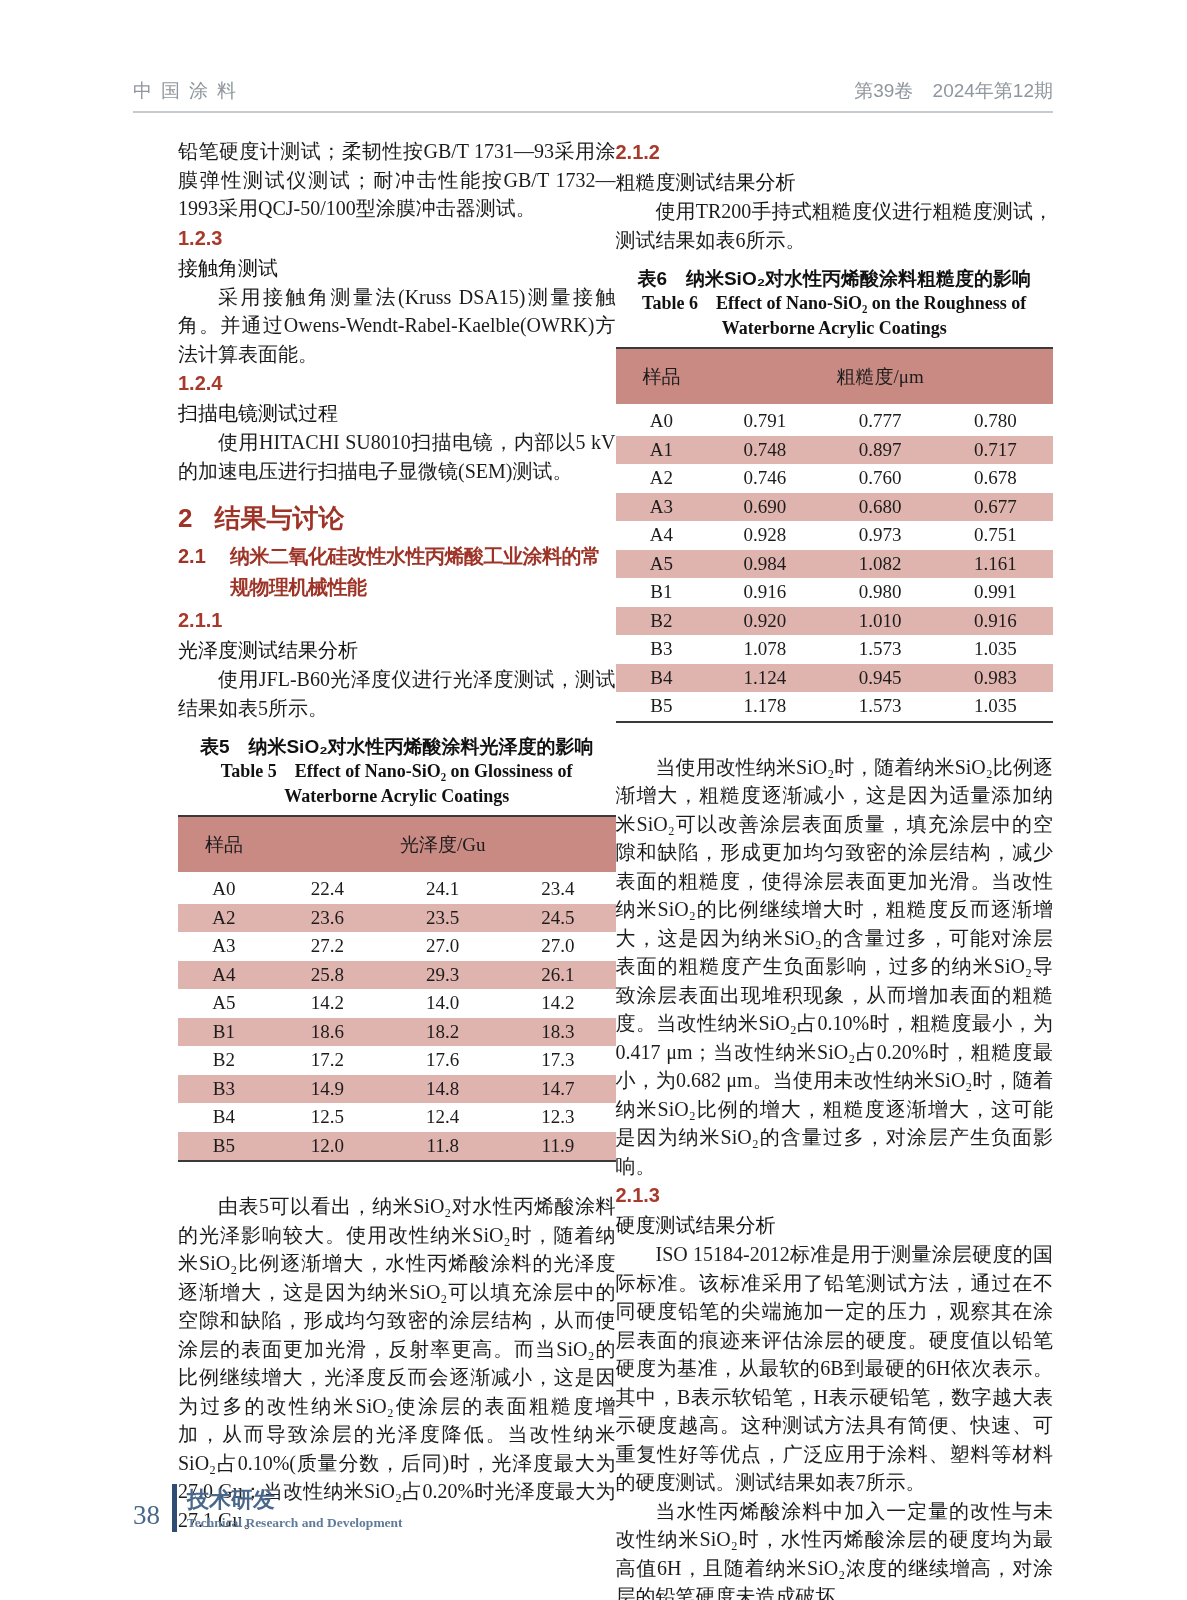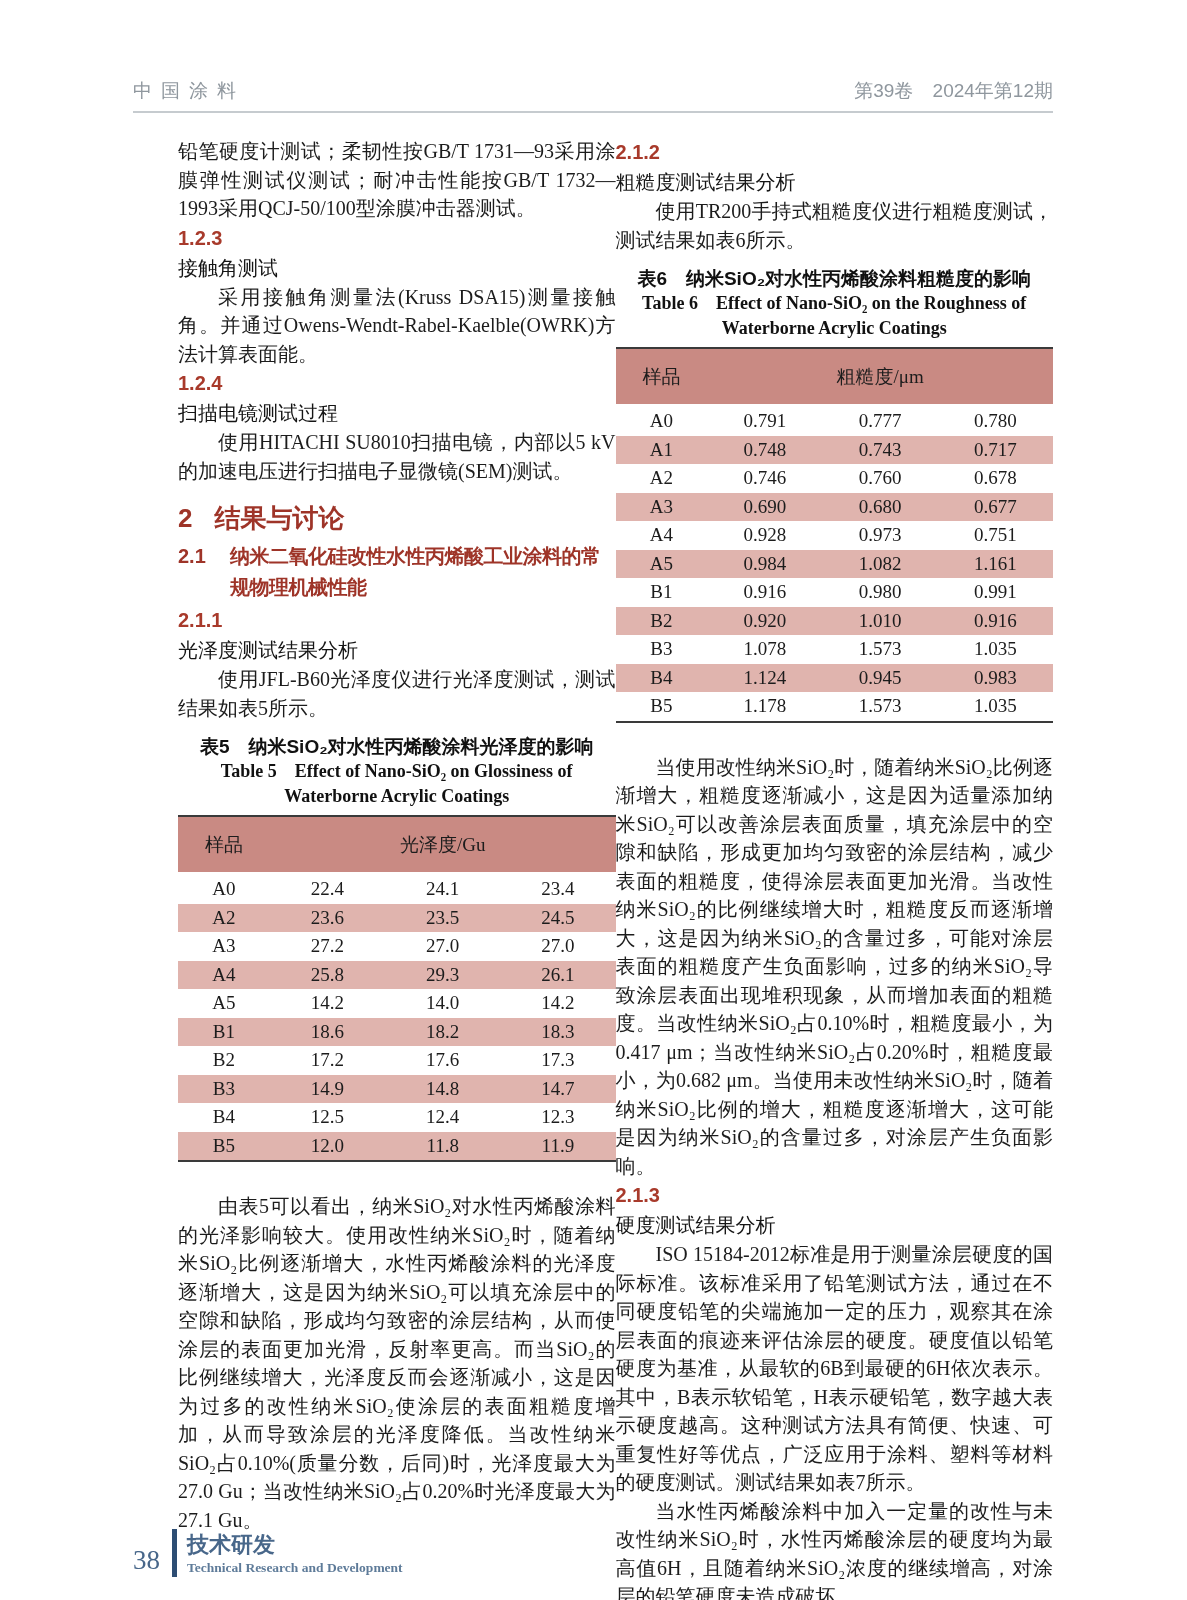--- a/index.html
+++ b/index.html
@@ -77,21 +77,21 @@
   }
   table.data-table col.c-sample{width:21%;}
   table.data-table col.c-val{width:26.33%;}
   table.data-table th{
     background:var(--table-header-bg);font-weight:normal;text-align:center;
     height:31px;padding:12px;border-bottom:3px solid #fff;
   }
   table.data-table td{text-align:center;height:28.5px;padding:0;}
   table.data-table tbody tr:nth-child(even){background:var(--table-band-bg);}
   
-  .page-footer{position:absolute;left:133px;top:1484px;display:flex;align-items:flex-end;margin-top:45px;}
+  .page-footer{position:absolute;left:133px;top:1484px;display:flex;align-items:flex-end;}
   .page-num{
     font-family:"Liberation Serif","DejaVu Serif",serif;
     font-size:27px;color:var(--footer-blue);margin:0 12px 3px 0;line-height:1;
   }
   .footer-bar{width:5px;height:48px;background:var(--footer-blue-dark);margin-right:10px;}
   .footer-sec{display:flex;flex-direction:column;justify-content:flex-end;}
   .footer-sec-cn{
     font-family:"Liberation Sans","DejaVu Sans",sans-serif;
     font-size:22px;font-weight:bold;color:var(--footer-blue);line-height:26px;
   }
@@ -255,21 +255,21 @@
         <tbody>
             <tr>
               <td>A0</td>
               <td>0.791</td>
               <td>0.777</td>
               <td>0.780</td>
             </tr>
             <tr>
               <td>A1</td>
               <td>0.748</td>
-              <td>0.743</td>
+              <td>0.897</td>
               <td>0.717</td>
             </tr>
             <tr>
               <td>A2</td>
               <td>0.746</td>
               <td>0.760</td>
               <td>0.678</td>
             </tr>
             <tr>
               <td>A3</td>

